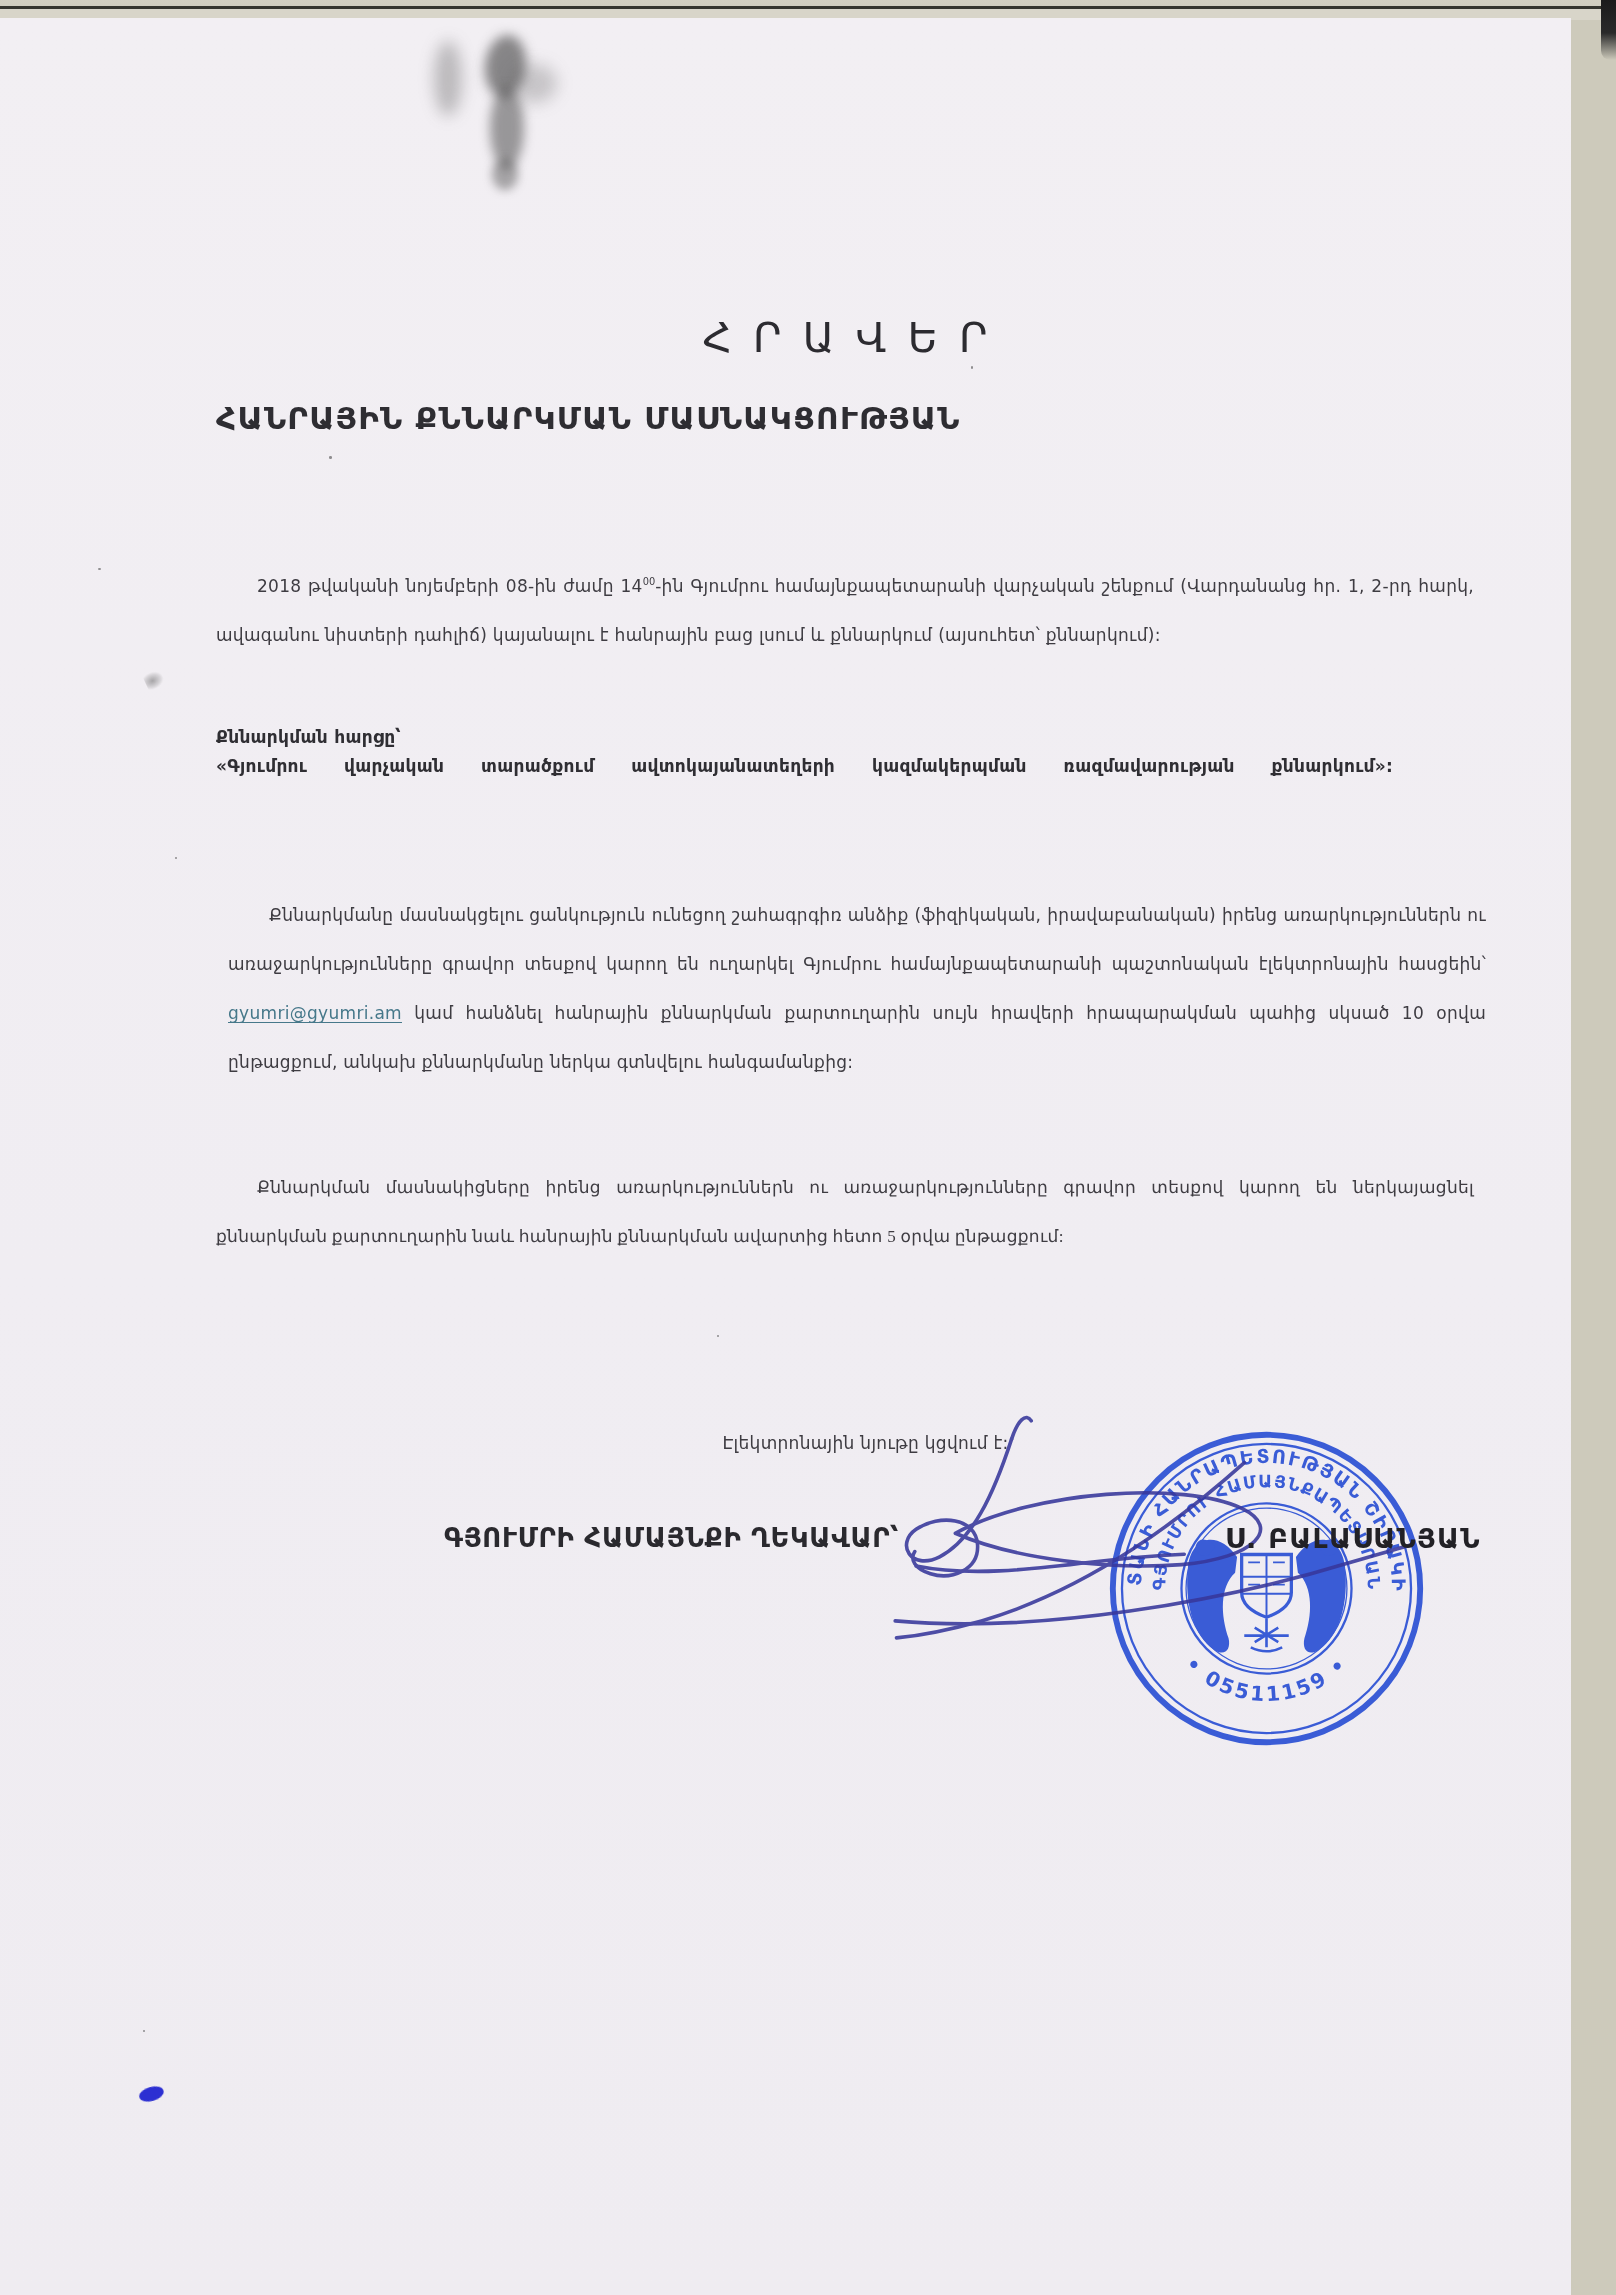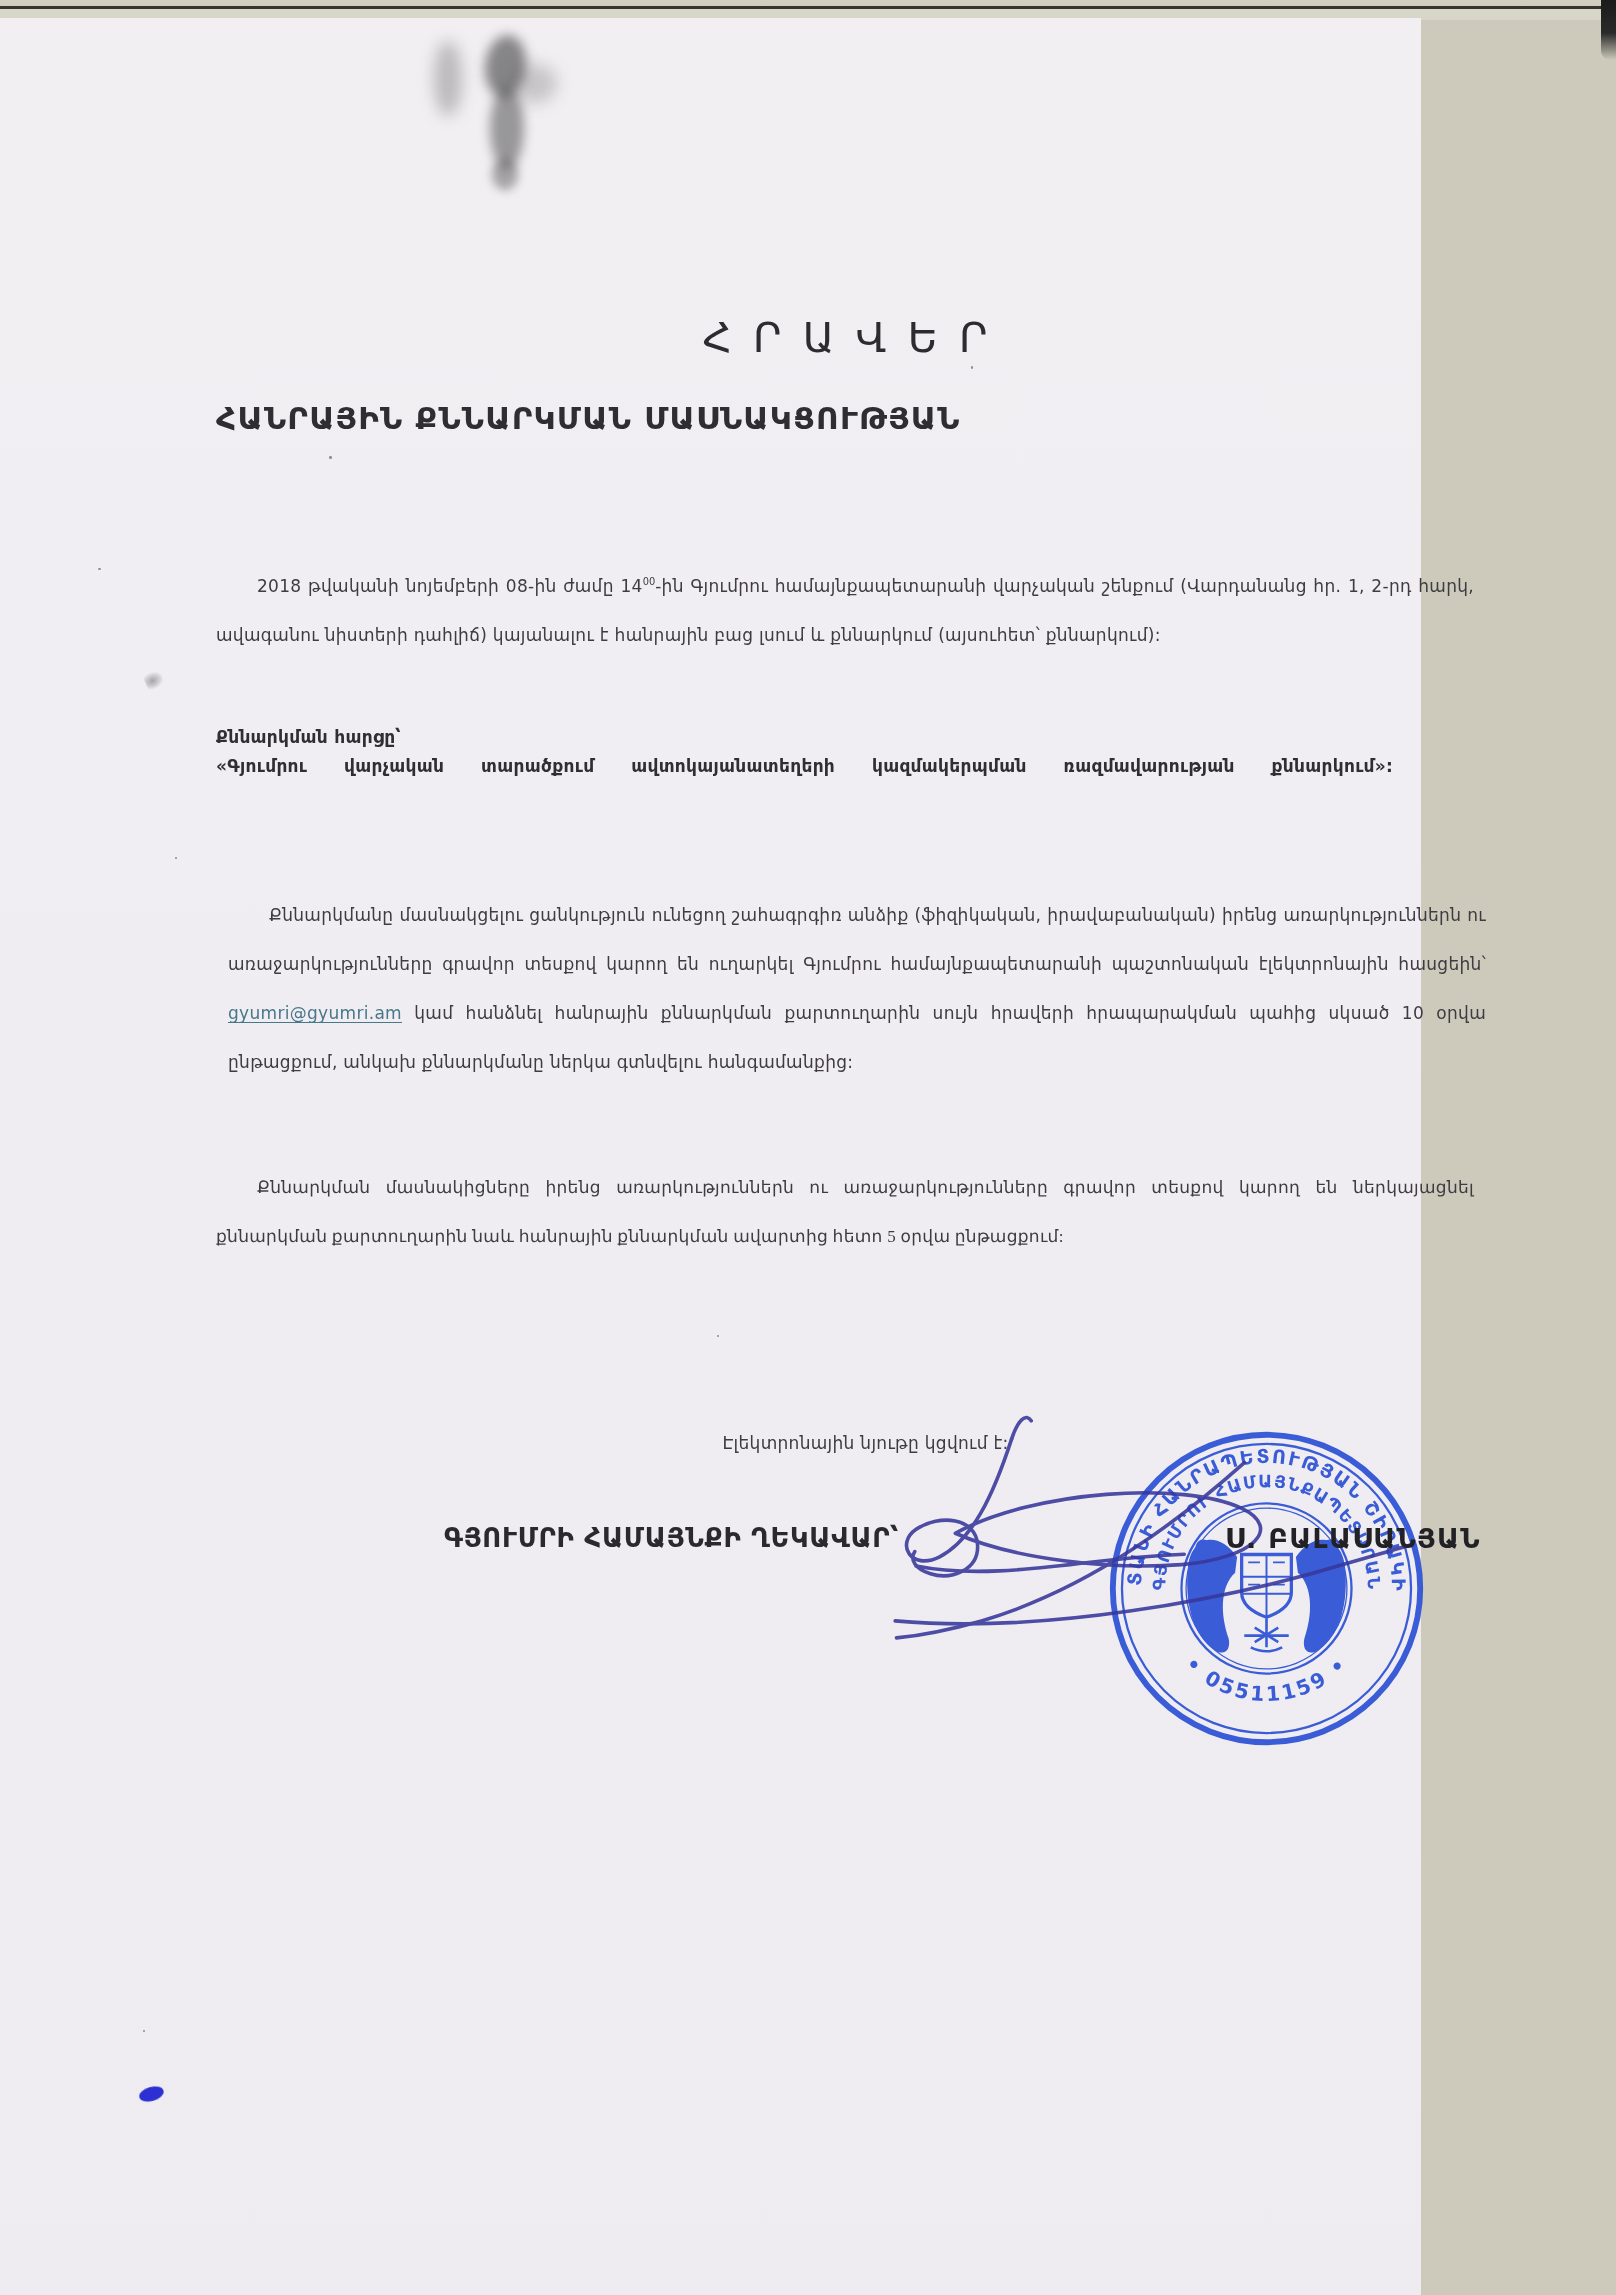--- a/index.html
+++ b/index.html
@@ -11,21 +11,21 @@
   }
   
   .scanner-strip{position:absolute;top:0;left:0;width:1617px;height:19.6px;
     background:linear-gradient(180deg,#d2cfc0 0%,#ccc9ba 100%);}
   .scanner-line{position:absolute;top:5.9px;left:0;width:1617px;height:3.3px;background:#35352d;}
   .scanner-strip-lower{position:absolute;top:9.2px;left:0;width:1617px;height:10.5px;background:#d8d5c9;}
   .right-edge-shadow{position:absolute;top:0;right:0;width:15.7px;height:60px;
     background:linear-gradient(180deg,#1b1b1b 0%,#2a2a2a 55%,rgba(35,35,35,0) 100%);
     border-bottom-left-radius:9.2px;}
   
-  .paper{position:absolute;top:18.3px;left:0;width:1421px;height:2277px;
+  .paper{position:absolute;top:18.3px;left:0;width:1571px;height:2277px;
     background:linear-gradient(180deg,#f2eff3 0%,#f0edf2 55%,#efecf1 100%);}
   
   .smudge{position:absolute;left:393px;top:6.5px;width:209px;height:177px;pointer-events:none;}
   .smudge i{position:absolute;display:block;border-radius:50%;}
   .smudge .a{left:92px;top:9.8px;width:41px;height:62px;background:rgba(45,45,45,.55);filter:blur(5.9px);transform:rotate(7deg);}
   .smudge .b{left:97px;top:62px;width:34px;height:82px;background:rgba(55,55,55,.48);filter:blur(5.2px);}
   .smudge .c{left:41px;top:16.4px;width:27.5px;height:75px;background:rgba(75,75,75,.32);filter:blur(7.2px);}
   .smudge .d{left:99px;top:134px;width:26px;height:31px;background:rgba(60,60,60,.42);filter:blur(4.6px);}
   .smudge .e{left:118px;top:39px;width:46px;height:39px;background:rgba(70,70,70,.25);filter:blur(7.9px);}
   .speck{position:absolute;border-radius:50%;background:rgba(60,60,60,.55);}

